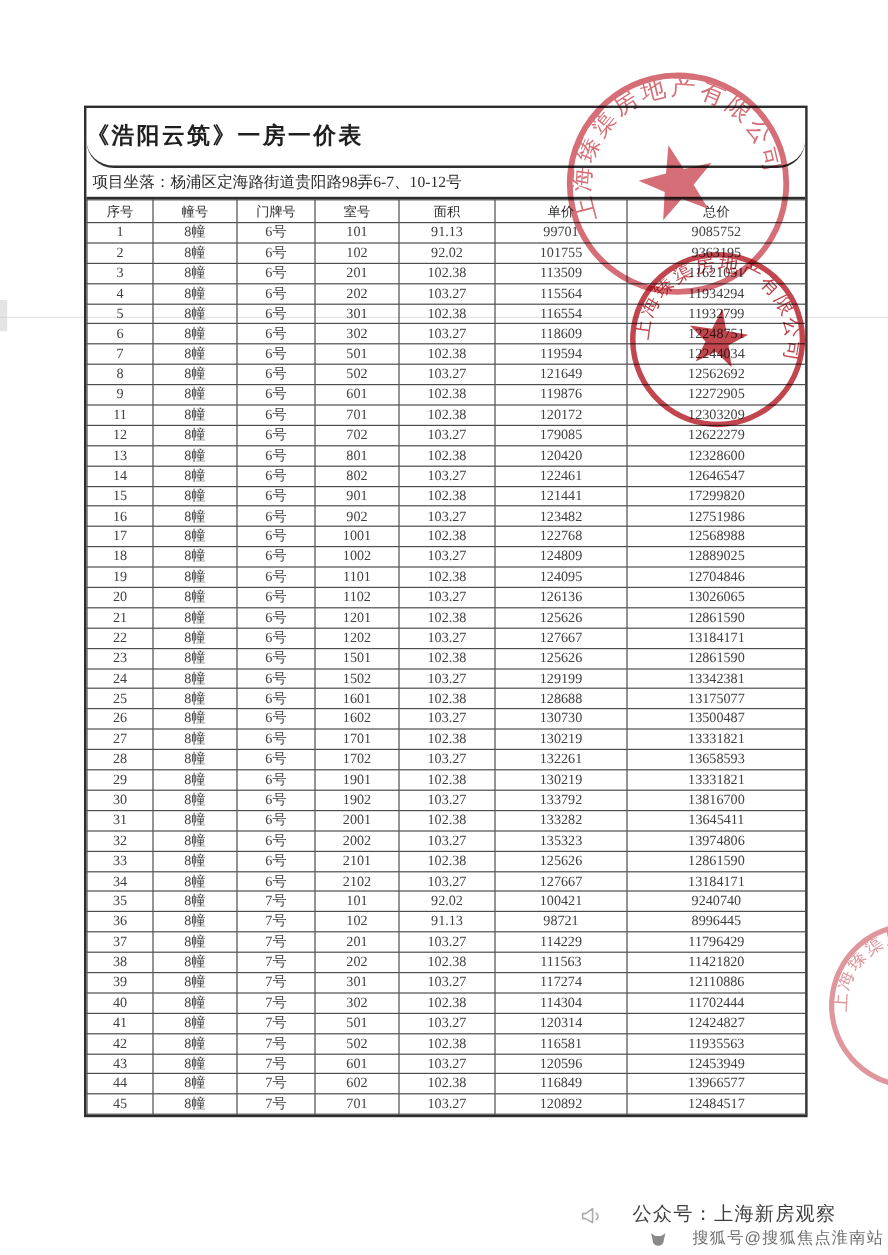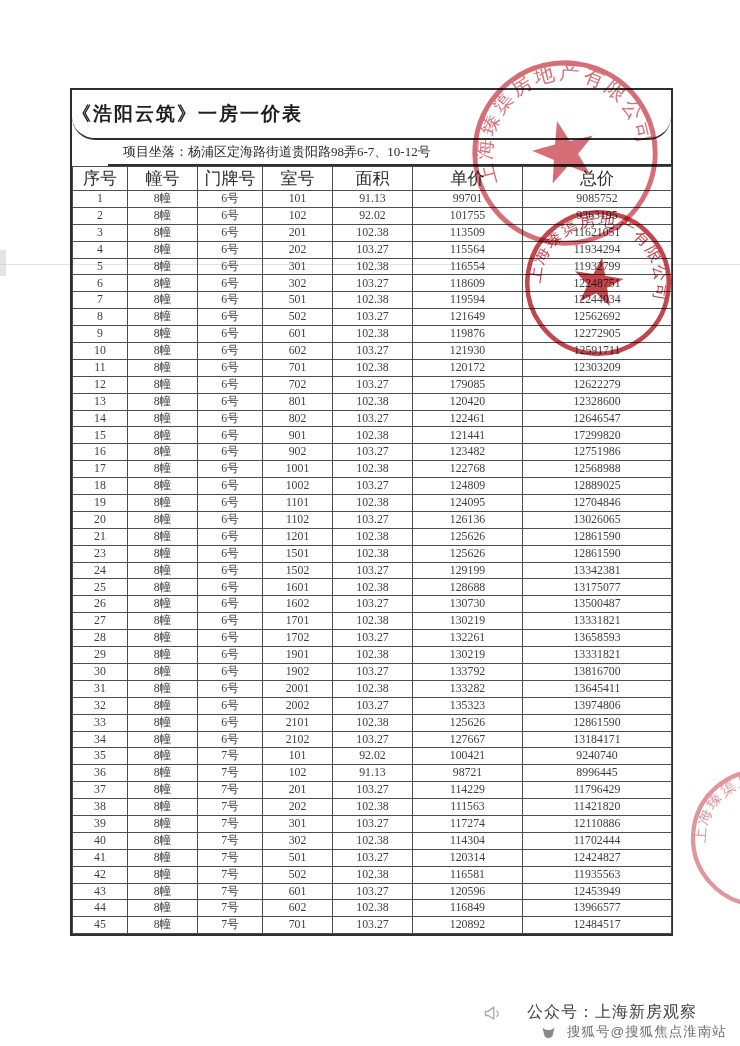--- a/index.html
+++ b/index.html
@@ -18,45 +18,45 @@
     border:2px solid #2e2e2e;background:transparent;color:#333;
   }
   .title-row{
     height:48px;line-height:48px;text-align:left;
     font-size:19px;font-weight:bold;letter-spacing:2px;color:#1f1f1f;
     border-bottom:2px solid #2e2e2e;
     border-radius:23px;
   }
   .loc-row{
     height:24px;line-height:24px;font-size:13px;color:#2a2a2a;
-    padding-left:15px;border-bottom:2px solid #2e2e2e;white-space:nowrap;margin-left:36px;
+    padding-left:5px;border-bottom:2px solid #2e2e2e;white-space:nowrap;
   }
   table{width:100%;border-collapse:collapse;table-layout:fixed;}
   th,td{
     border:1px solid #4d4d4d;text-align:center;vertical-align:middle;
     padding:0;font-weight:normal;overflow:hidden;white-space:nowrap;
   }
-  th{height:18px;font-size:17px;color:#2c2c2c;}
+  th{height:18px;font-size:11px;color:#2c2c2c;}
   td{height:15.9px;font-size:11.8px;color:#3f3f3f;line-height:1;}
 
   
   .stamp{position:absolute;mix-blend-mode:multiply;pointer-events:none;}
   .stamp svg{width:100%;height:100%;overflow:visible;}
   .stamp-1{left:468px;top:56px;width:194px;height:194px;color:#c53642;opacity:.72;transform:rotate(-14deg);}
   .stamp-2{left:522px;top:207px;width:152px;height:152px;color:#b8252f;opacity:.85;transform:rotate(9deg);}
   .stamp-3{left:688px;top:766px;width:144px;height:144px;color:#c5404a;opacity:.55;transform:rotate(4deg);}
 
   
   .footer-wechat{
     position:absolute;left:483px;top:1002px;display:flex;align-items:center;gap:24px;
     font-family:"Liberation Sans","DejaVu Sans",sans-serif;
     font-size:16px;color:#404040;letter-spacing:1px;white-space:nowrap;
   }
   .footer-sohu{
-    position:absolute;left:541px;top:1023px;display:flex;align-items:center;gap:11px;
+    position:absolute;left:541px;top:1023px;display:flex;align-items:center;gap:21px;
     font-family:"Liberation Sans","DejaVu Sans",sans-serif;
     font-size:13.5px;color:#6f6f6f;letter-spacing:1px;white-space:nowrap;
   }
 </style>
 </head>
 <body>
 
 <div class="artifact-line"></div>
 <div class="artifact-smudge"></div>
 
@@ -160,29 +160,20 @@
         <tr>
           <td>9</td>
           <td>8幢</td>
           <td>6号</td>
           <td>601</td>
           <td>102.38</td>
           <td>119876</td>
           <td>12272905</td>
         </tr>
         <tr>
-          <td>10</td>
-          <td>8幢</td>
-          <td>6号</td>
-          <td>602</td>
-          <td>103.27</td>
-          <td>121930</td>
-          <td>12591711</td>
-        </tr>
-        <tr>
           <td>11</td>
           <td>8幢</td>
           <td>6号</td>
           <td>701</td>
           <td>102.38</td>
           <td>120172</td>
           <td>12303209</td>
         </tr>
         <tr>
           <td>12</td>
@@ -266,20 +257,29 @@
           <td>13026065</td>
         </tr>
         <tr>
           <td>21</td>
           <td>8幢</td>
           <td>6号</td>
           <td>1201</td>
           <td>102.38</td>
           <td>125626</td>
           <td>12861590</td>
+        </tr>
+        <tr>
+          <td>22</td>
+          <td>8幢</td>
+          <td>6号</td>
+          <td>1202</td>
+          <td>103.27</td>
+          <td>127667</td>
+          <td>13184171</td>
         </tr>
         <tr>
           <td>23</td>
           <td>8幢</td>
           <td>6号</td>
           <td>1501</td>
           <td>102.38</td>
           <td>125626</td>
           <td>12861590</td>
         </tr>

